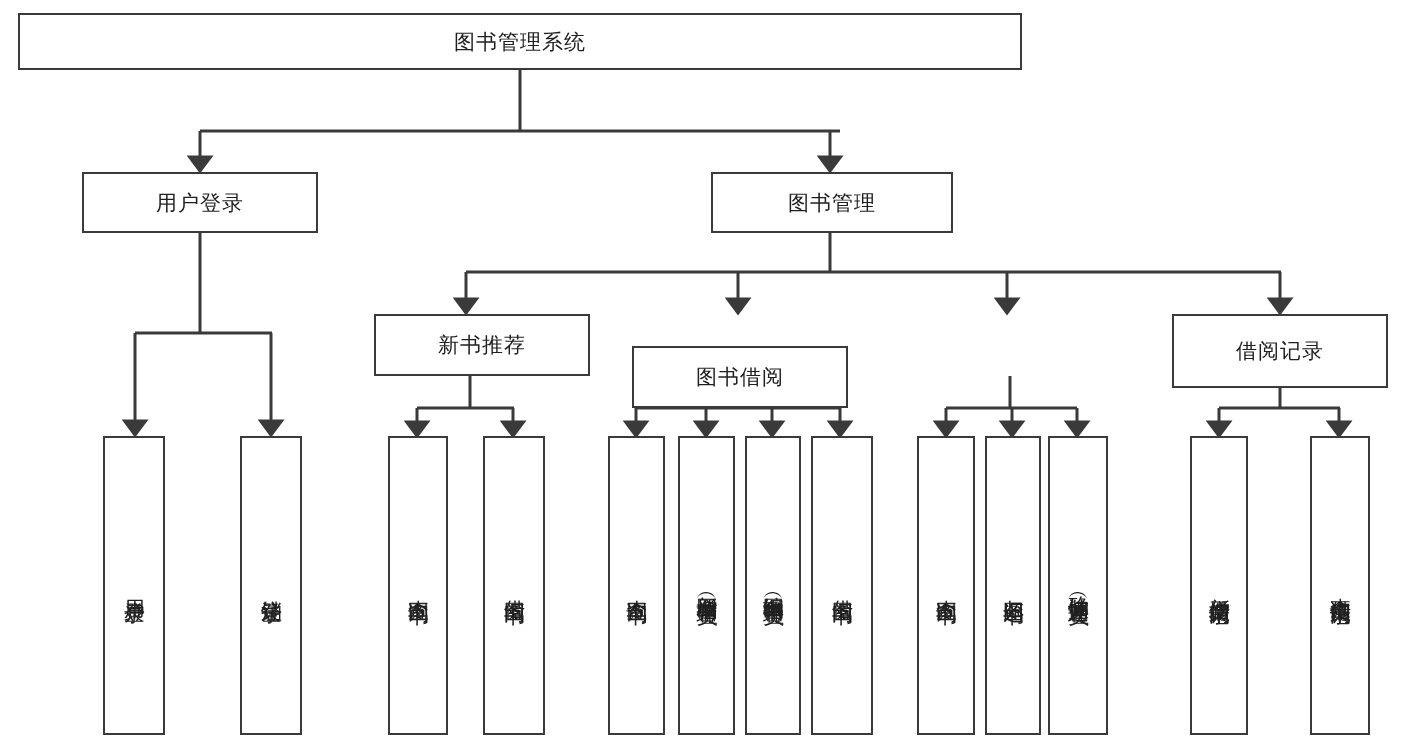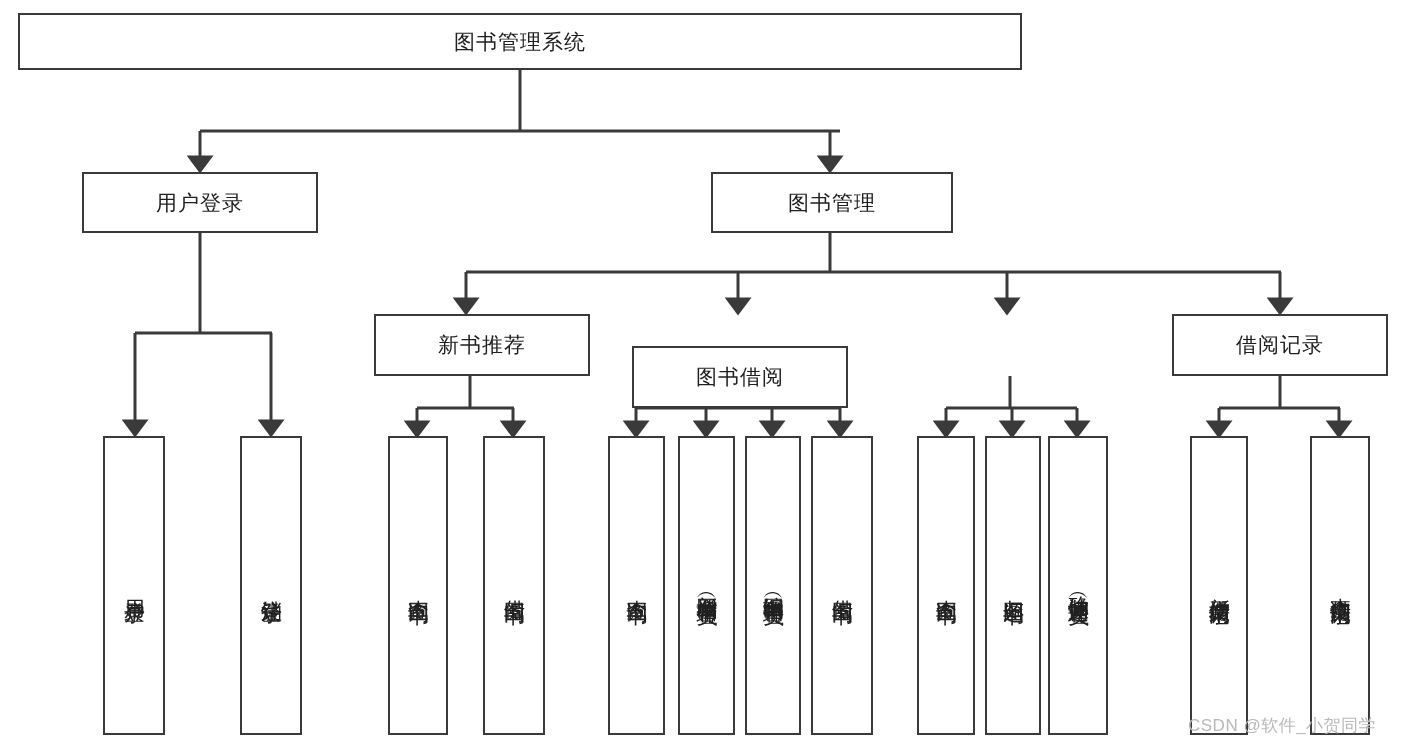--- a/index.html
+++ b/index.html
@@ -134,21 +134,21 @@
   <div class="node horiz" style="left:711px; top:172px; width:242px; height:61px;">
     <span>图书管理</span>
   </div>
 
   <div class="node horiz" style="left:362px; top:314px; width:216px; height:62px;margin-left:12px;">
     <span>新书推荐</span>
   </div>
   <div class="node horiz" style="left:632px; top:314px; width:216px; height:62px;margin-top:32px;">
     <span>图书借阅</span>
   </div>
-  <div class="node horiz" style="left:1172px; top:314px; width:216px; height:62px;">
+  <div class="node horiz" style="left:1172px; top:314px; width:216px; height:74px;">
     <span>借阅记录</span>
   </div>
 
   <div class="node vert" style="left:103px; top:436px; width:62px; height:299px;">
     <span class="vtext">用户登录</span>
   </div>
   <div class="node vert" style="left:240px; top:436px; width:62px; height:299px;">
     <span class="vtext">注销登录</span>
   </div>
   <div class="node vert" style="left:388px; top:436px; width:60px; height:299px;">
@@ -178,15 +178,14 @@
   <div class="node vert" style="left:1048px; top:436px; width:60px; height:299px;">
     <span class="vtext">确认归还（管理员）</span>
   </div>
   <div class="node vert" style="left:1190px; top:436px; width:58px; height:299px;">
     <span class="vtext">新增借阅记录</span>
   </div>
   <div class="node vert" style="left:1310px; top:436px; width:60px; height:299px;">
     <span class="vtext">查询借阅记录</span>
   </div>
 
-  <div id="watermark">CSDN @软件_小贺同学</div>
 
 </div>
 
 </body></html>

